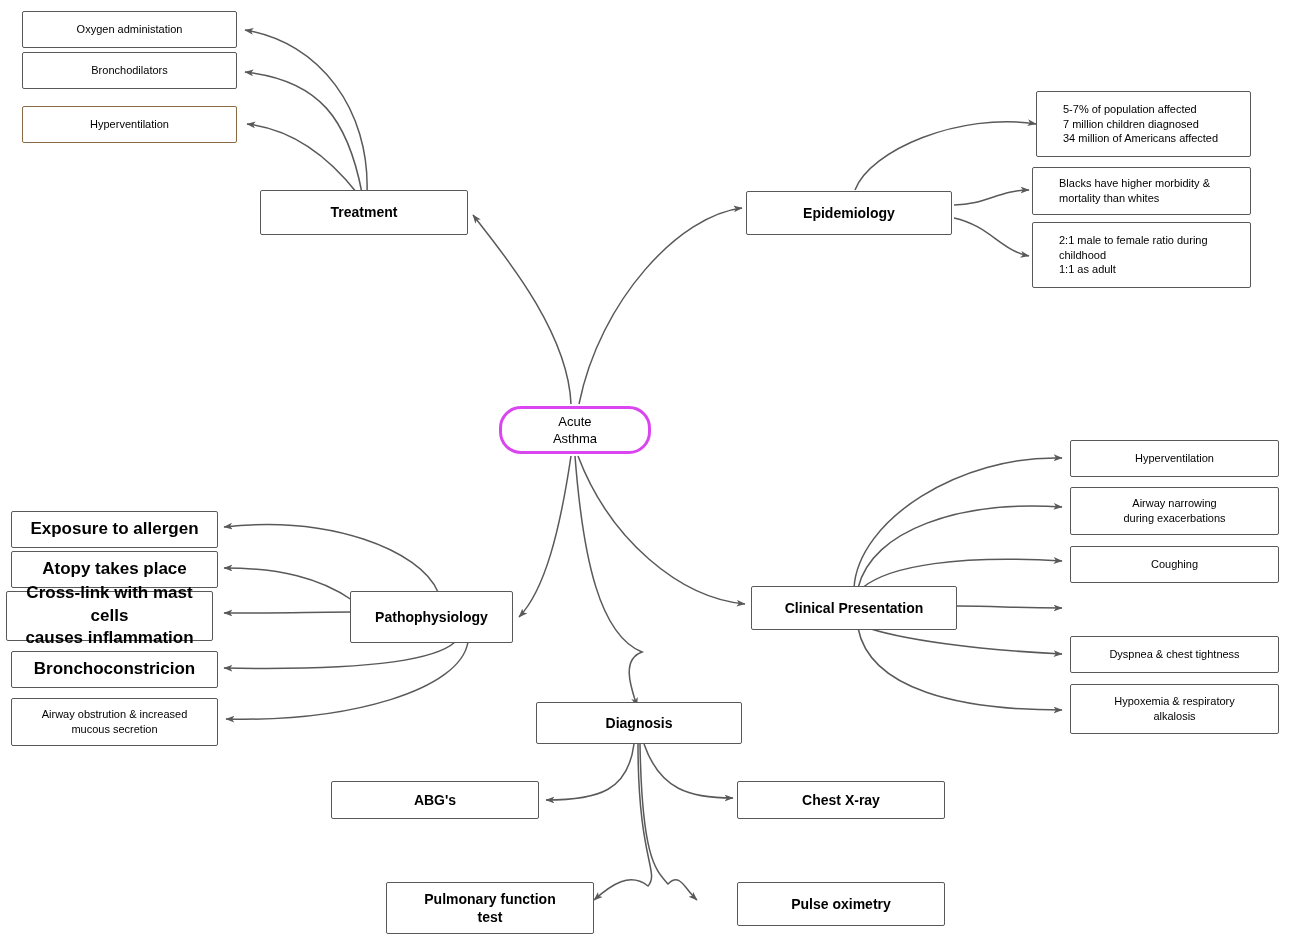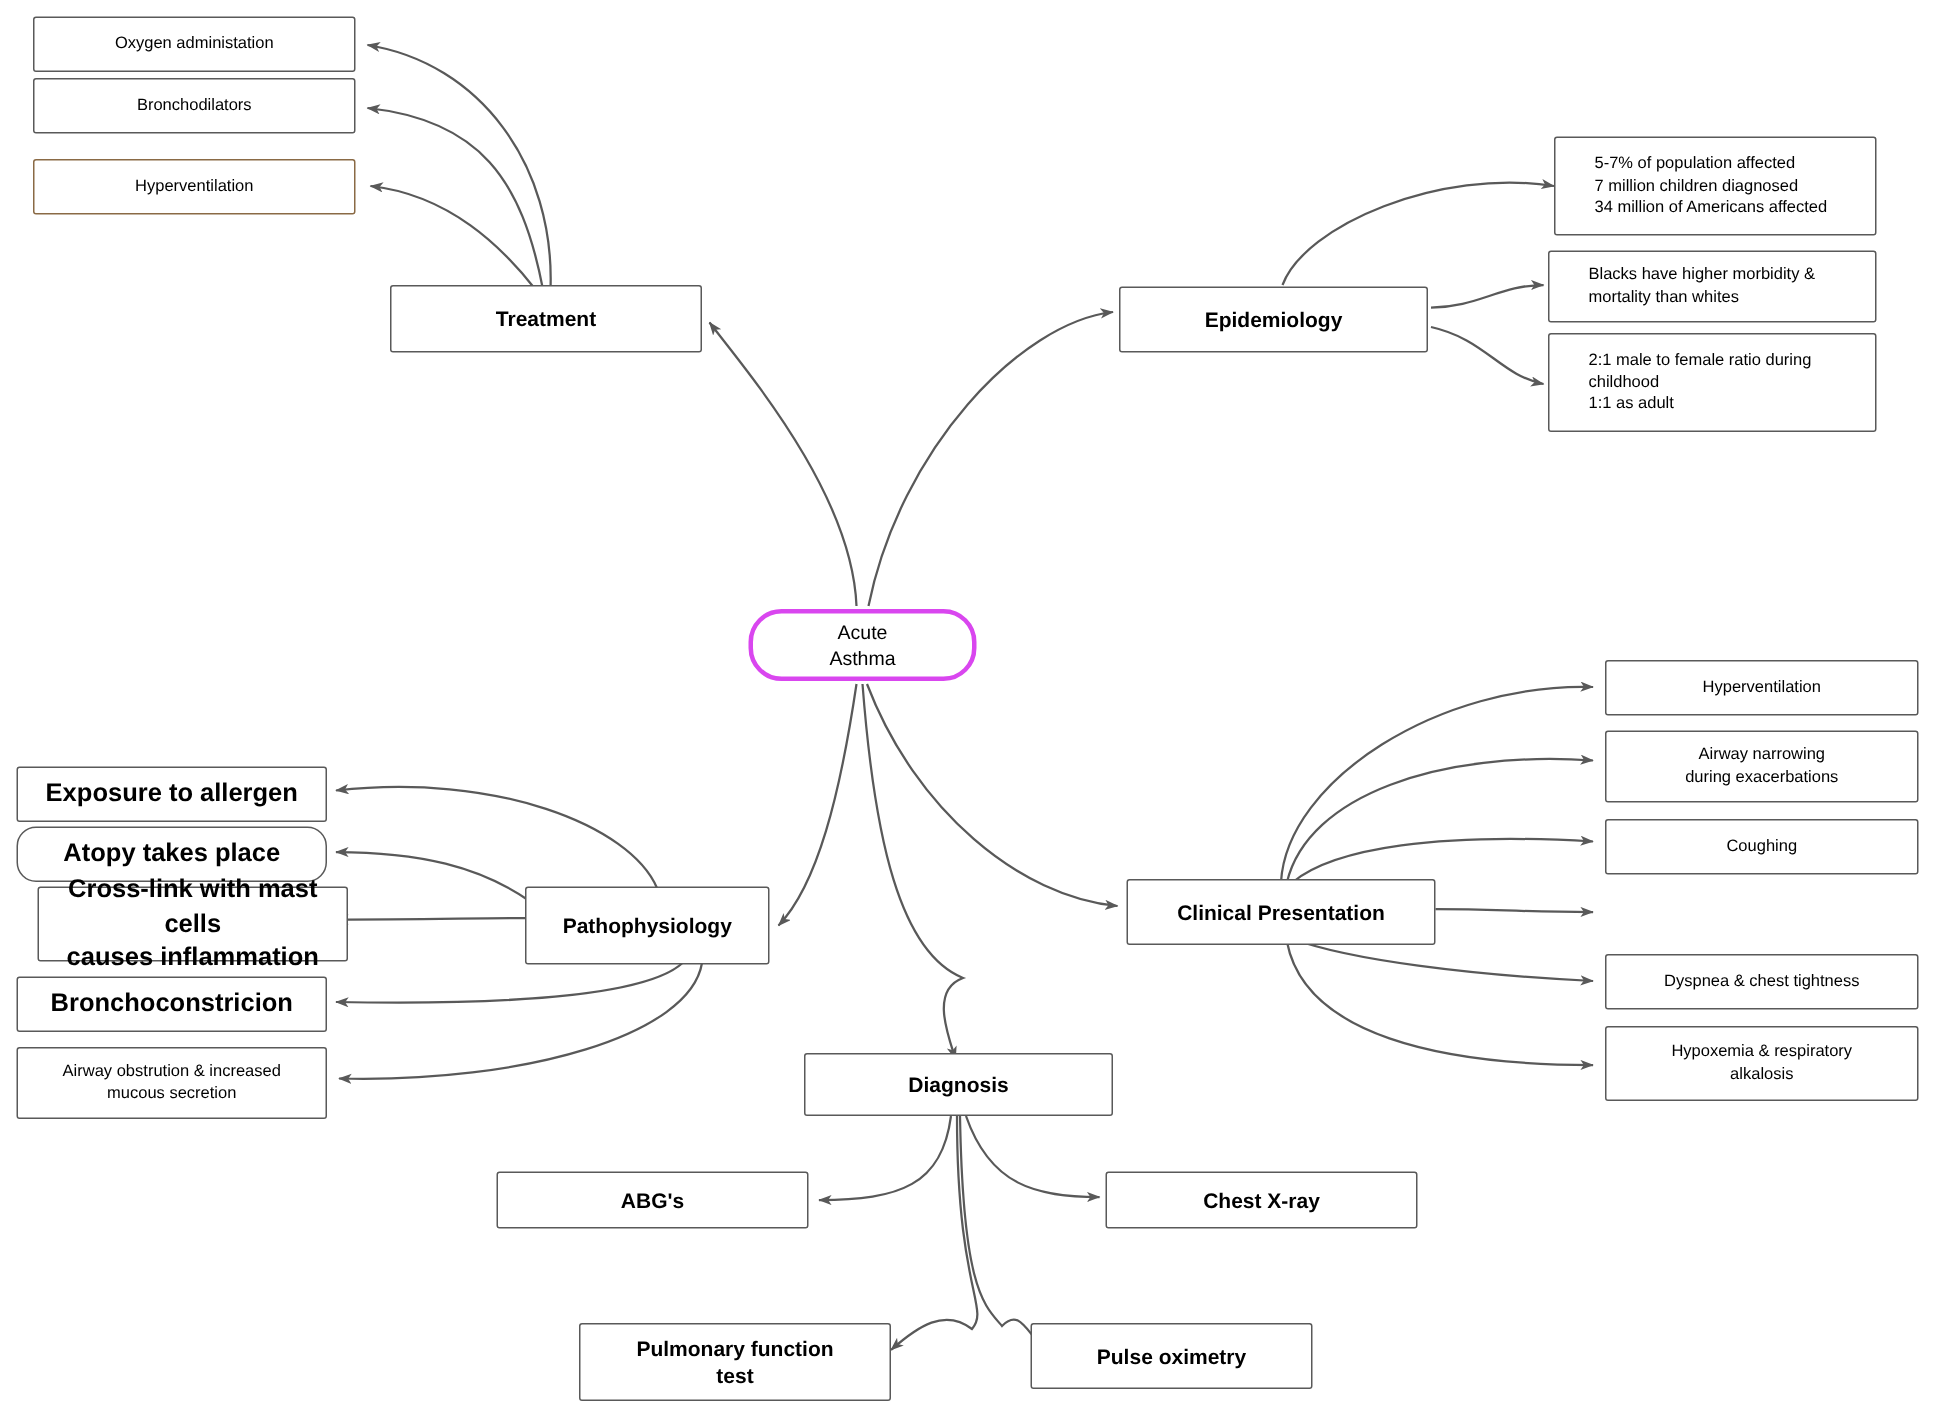--- a/index.html
+++ b/index.html
@@ -148,25 +148,25 @@
   </div>
 
   <div class="node major" style="left:350px; top:591px; width:163px; height:52px;">
     <span class="lbl">Pathophysiology</span>
   </div>
 
   <div class="node leaf-bold" style="left:11px; top:511px; width:207px; height:37px;">
     <span class="lbl">Exposure to allergen</span>
   </div>
 
-  <div class="node leaf-bold" style="left:11px; top:551px; width:207px; height:37px;border-radius:13px;">
+  <div class="node leaf-bold" style="left:11px; top:551px; width:207px; height:37px;">
     <span class="lbl">Atopy takes place</span>
   </div>
 
-  <div class="node leaf-bold" style="left:25px; top:591px; width:207px; height:50px;justify-content:center;">
+  <div class="node leaf-bold" style="left:6px; top:591px; width:207px; height:50px;justify-content:center;">
     <span class="lbl">Cross-link with mast cells
 causes inflammation</span>
   </div>
 
   <div class="node leaf-bold" style="left:11px; top:651px; width:207px; height:37px;">
     <span class="lbl">Bronchoconstricion</span>
   </div>
 
   <div class="node leaf" style="left:11px; top:698px; width:207px; height:48px;">
     <span class="lbl">Airway obstrution &amp; increased
@@ -210,17 +210,17 @@
 
   <div class="node major" style="left:737px; top:781px; width:208px; height:38px;">
     <span class="lbl">Chest X-ray</span>
   </div>
 
   <div class="node major" style="left:386px; top:882px; width:208px; height:52px;">
     <span class="lbl">Pulmonary function
 test</span>
   </div>
 
-  <div class="node major" style="left:687px; top:882px; width:188px; height:44px;text-align:center;">
+  <div class="node major" style="left:737px; top:882px; width:208px; height:44px;text-align:center;">
     <span class="lbl">Pulse oximetry</span>
   </div>
 
 </div>
 
 </body></html>

